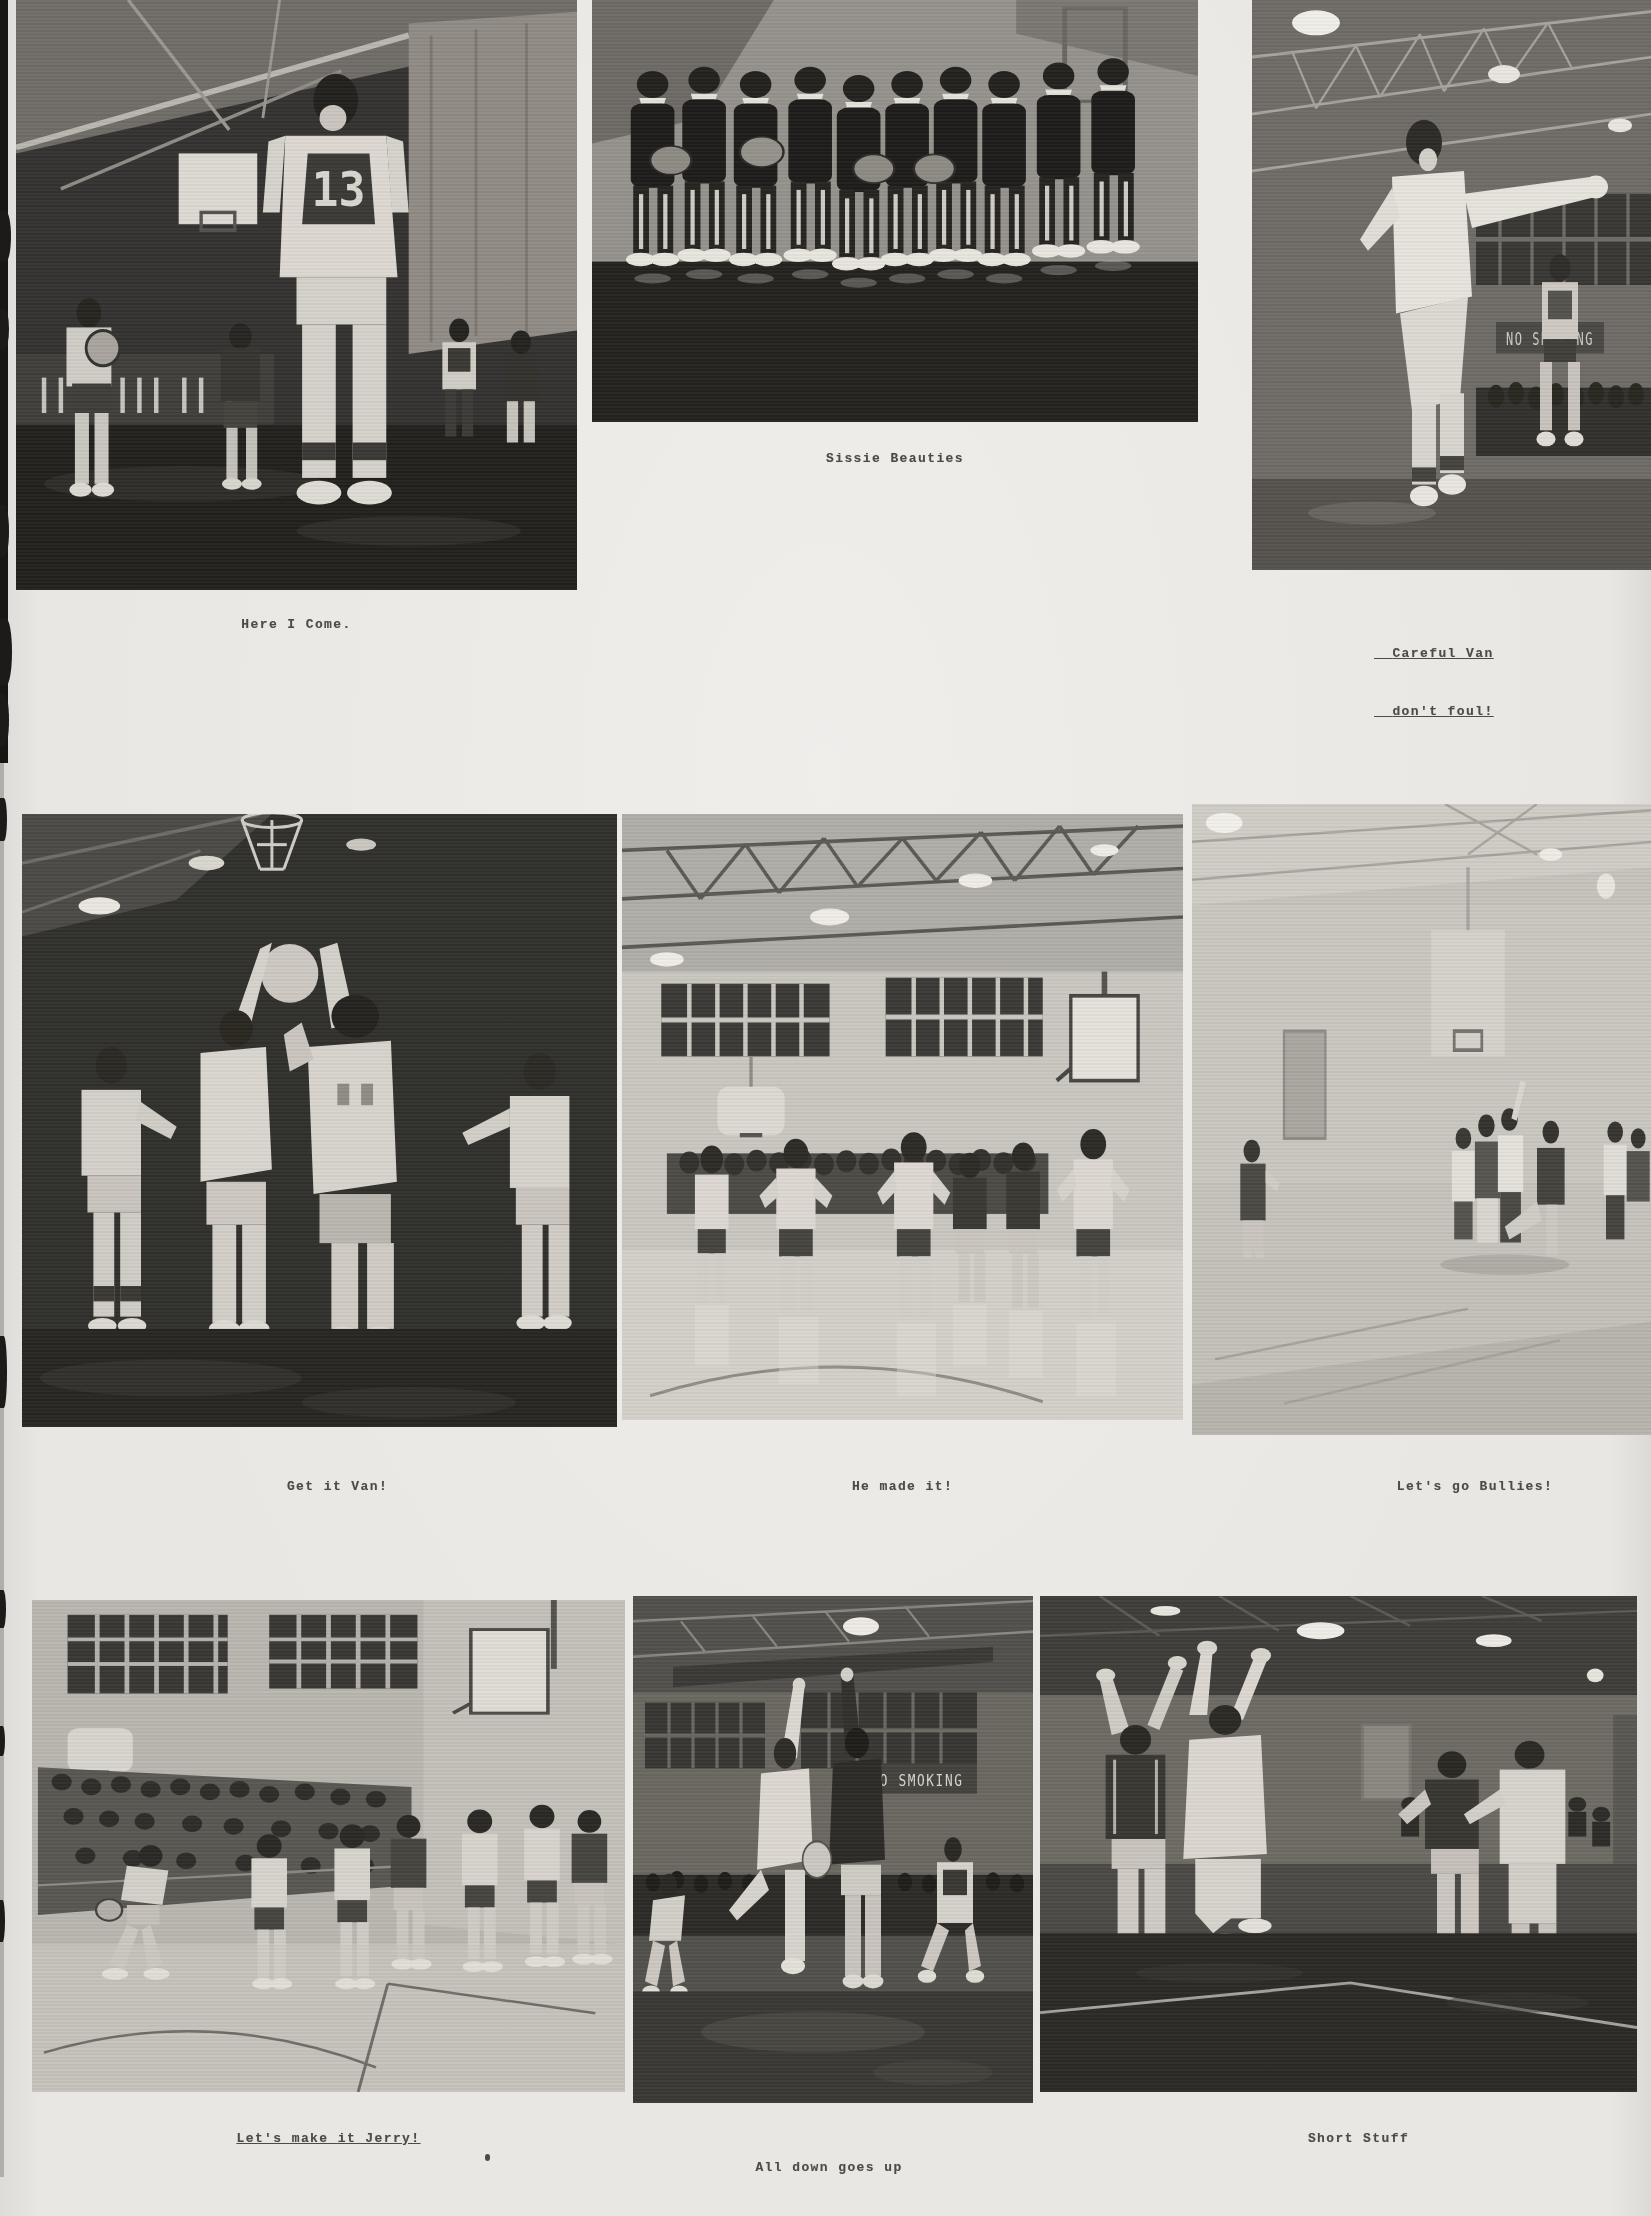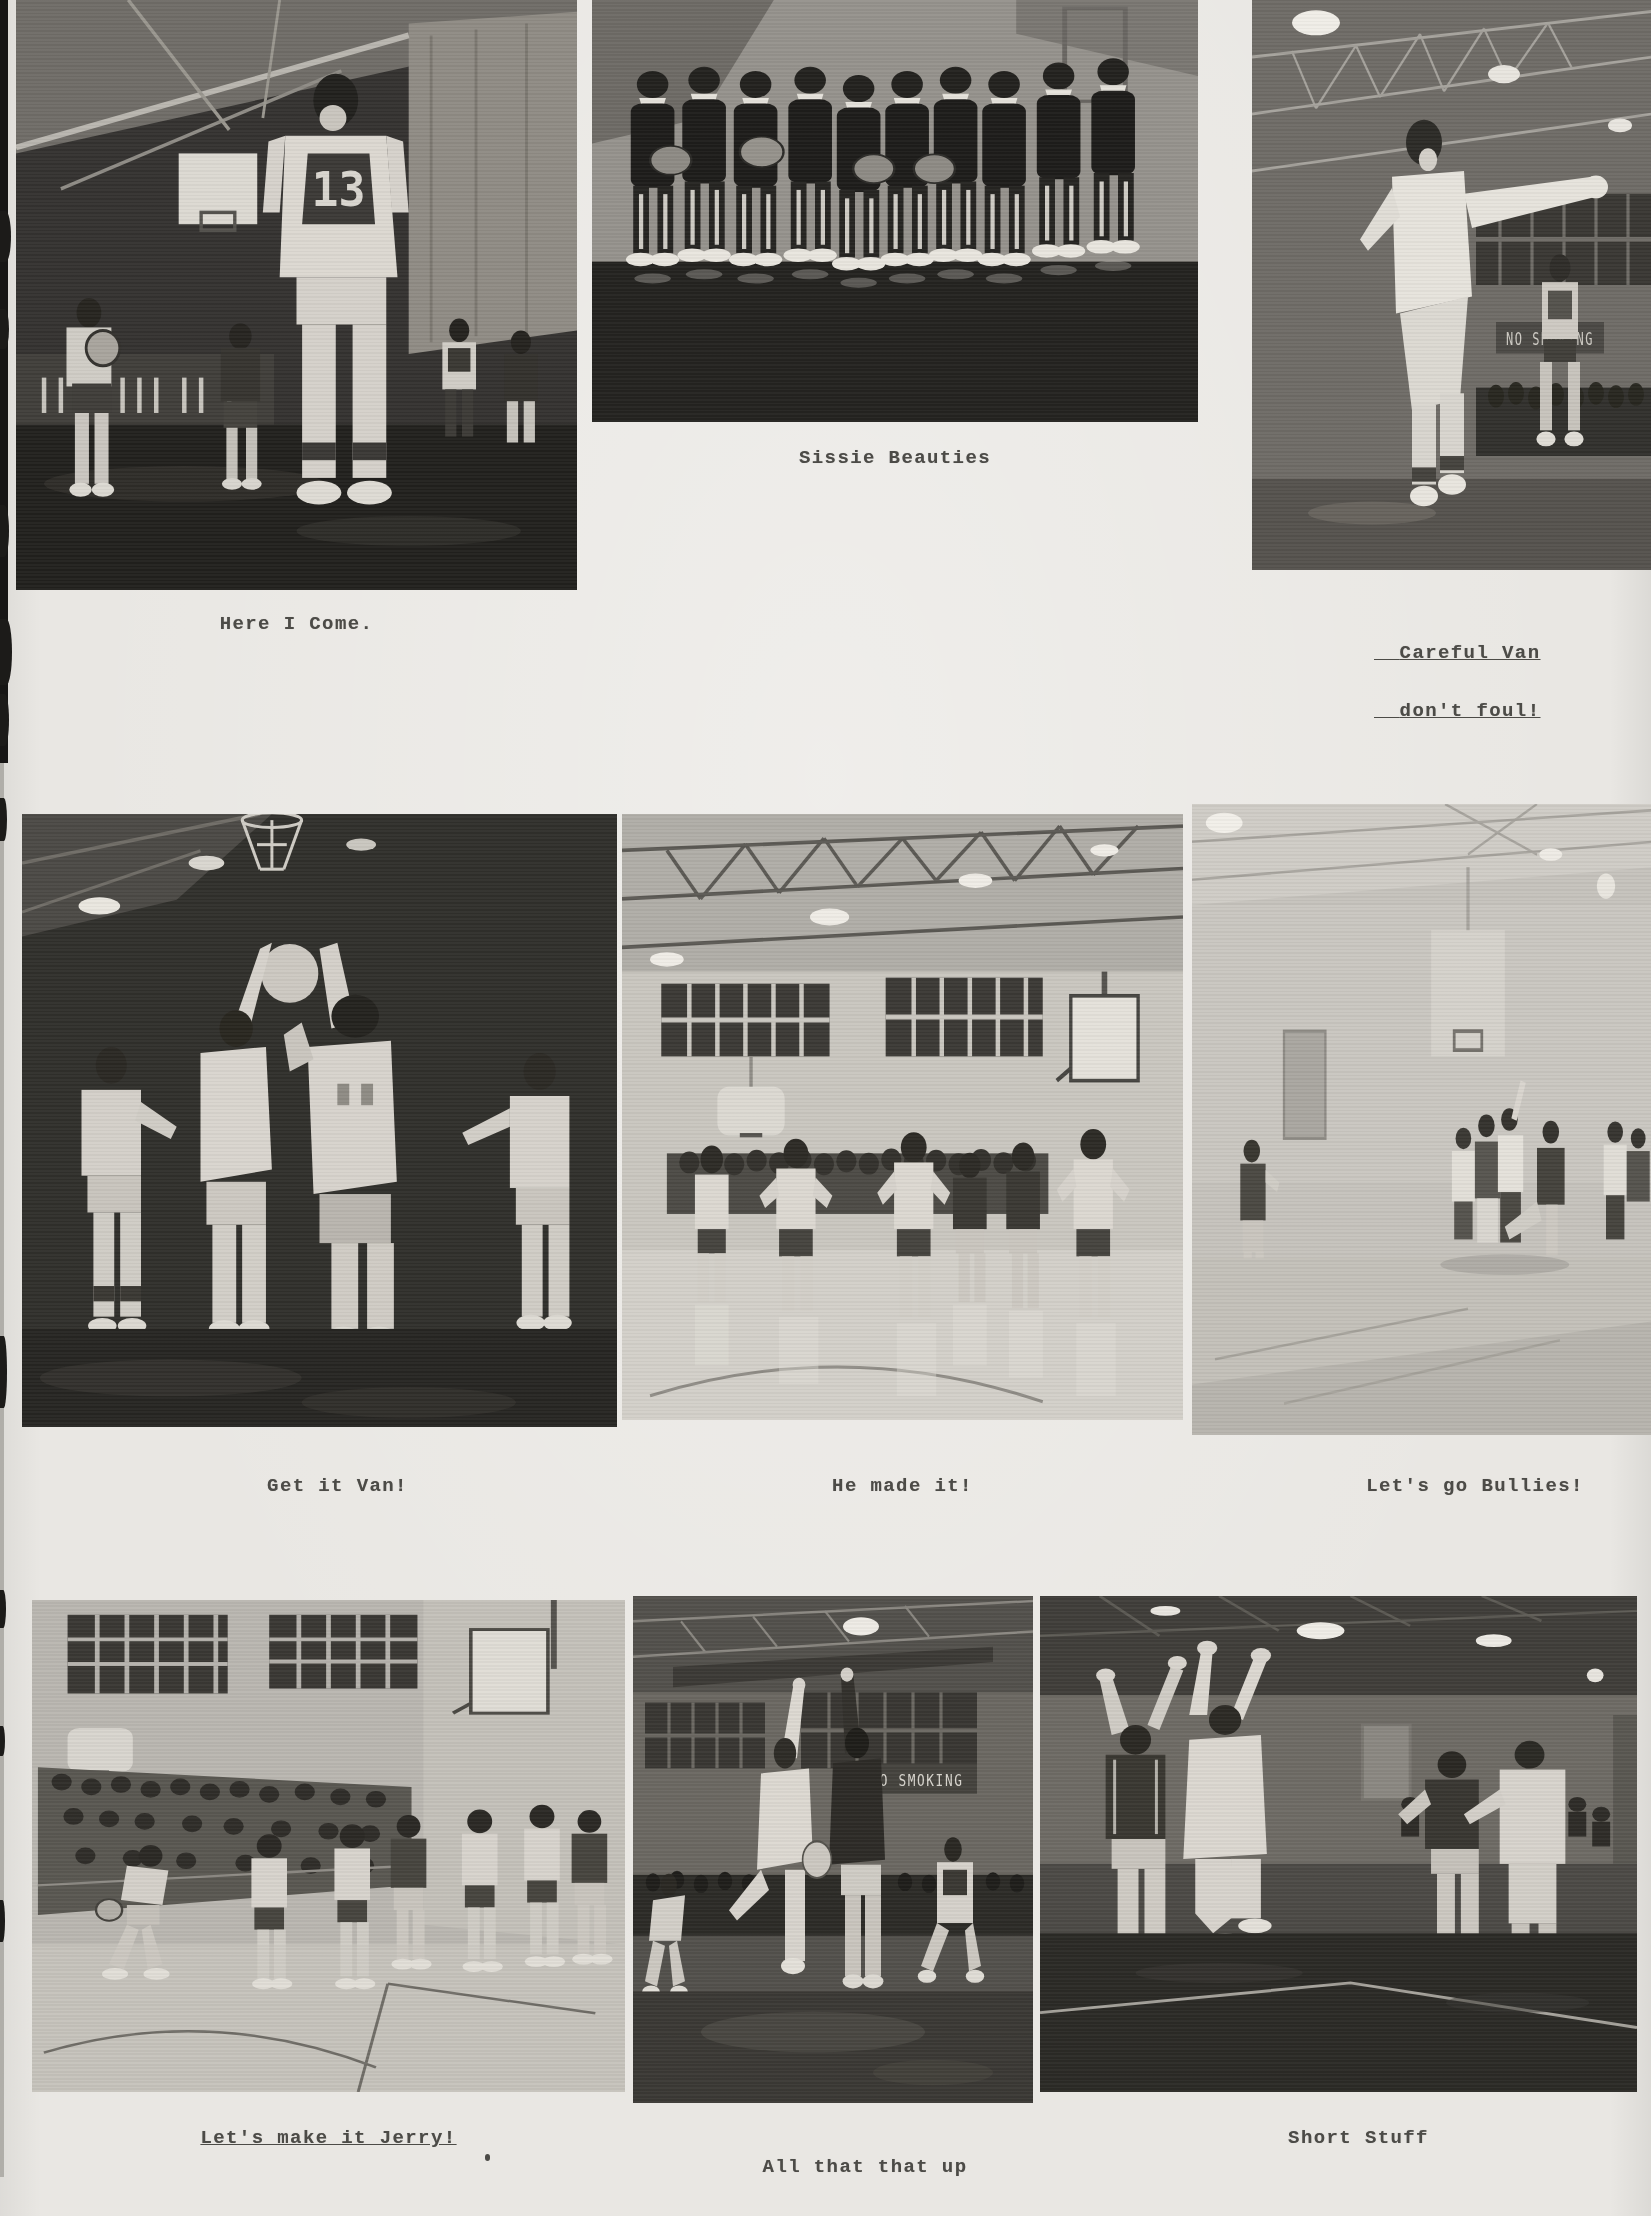--- a/index.html
+++ b/index.html
@@ -15,21 +15,21 @@
     position:absolute;overflow:hidden;background:#4a4845;
   }
   .photo svg{display:block;width:100%;height:100%;}
   .photo::after{
     content:"";position:absolute;inset:0;pointer-events:none;
     background:repeating-linear-gradient(0deg, rgba(255,255,255,.030) 0 0.7px, rgba(0,0,0,.030) 0.7px 1.4px);
   }
   .caption{
     position:absolute;
     font-family:"Liberation Mono", monospace;
-    font-weight:700;font-size:19px;letter-spacing:1.4px;
+    font-weight:700;font-size:13px;letter-spacing:1.4px;
     color:#4c4b47;white-space:pre;line-height:29px;
     text-shadow:0 0 0.7px rgba(76,75,71,.35);
   }
   .caption.center{text-align:center;}
   .u{border-bottom:2.9px double #4c4b47;padding-bottom:0.7px;}
   .gap{margin-left:13px;}
   .artifact{position:absolute;background:#171615;}
   .blob{position:absolute;background:#1c1b19;border-radius:0 60% 60% 0;}
   .ink-dot{position:absolute;width:5px;height:6.5px;border-radius:50%;background:#4c4b47;}
 </style>
@@ -779,21 +779,21 @@
       <polygon points="85,64.5 87,73 84,74 83,66" fill="#ccc8c1"></polygon>
       <ellipse cx="73.5" cy="75" rx="2.3" ry="1.3" fill="#e0ddd6"></ellipse>
         <ellipse cx="85.5" cy="75" rx="2.3" ry="1.3" fill="#e0ddd6"></ellipse>
     </g>
     <rect x="0" y="78" width="100" height="22" fill="#3b3935"></rect>
     <ellipse cx="45" cy="86" rx="28" ry="4" fill="#53514b" opacity=".6"></ellipse>
     <ellipse cx="75" cy="94" rx="15" ry="2.5" fill="#47453f" opacity=".7"></ellipse>
   </svg>
 </figure>
 <div class="caption" style="left:737px;top:2124px;">
-  <span>All that that up</span><br>
+  <span>All down goes up</span><br>
   <span class="u">must</span><span class="gap">come down.</span>
 </div>
 
 <figure class="photo" style="left:1040px;top:1596px;width:597px;height:496px;margin:0;">
   <svg viewBox="0 0 100 100" preserveAspectRatio="none">
     <rect x="0" y="0" width="100" height="100" fill="#4c4a46"></rect>
     <g>
       <rect x="0" y="0" width="100" height="20" fill="#403e3a"></rect>
       <g stroke="#5d5b55" stroke-width="0.5">
         <line x1="0" y1="8" x2="100" y2="3"></line>

